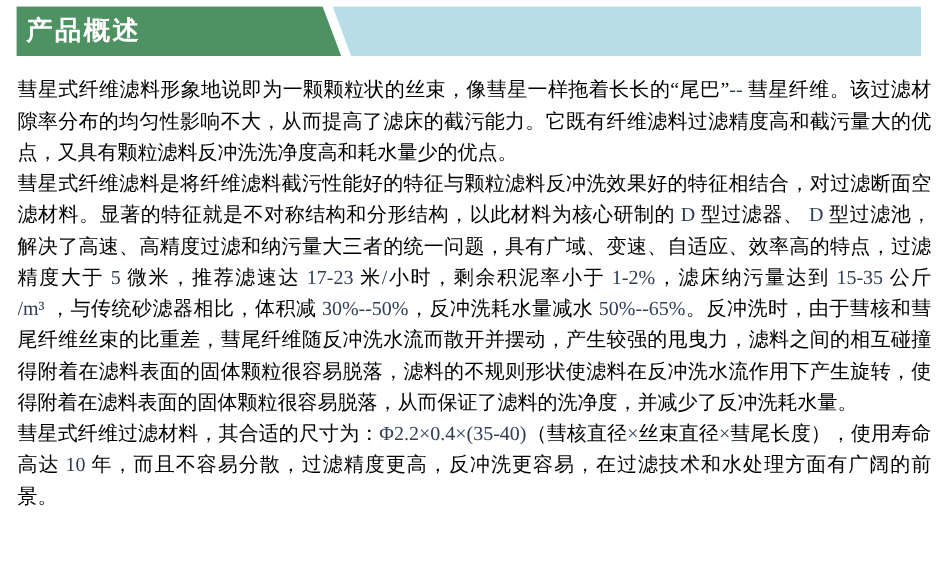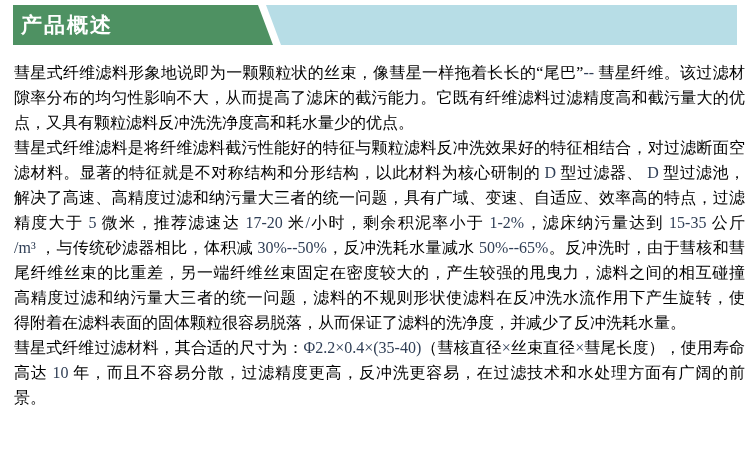--- a/index.html
+++ b/index.html
@@ -54,24 +54,24 @@
 <div class="doc-body">
   <div>
     <div class="line">彗星式纤维滤料形象地说即为一颗颗粒状的丝束，像彗星一样拖着长长的“尾巴”<span class="num">--</span> 彗星纤维。该过滤材</div>
     <div class="line">隙率分布的均匀性影响不大，从而提高了滤床的截污能力。它既有纤维滤料过滤精度高和截污量大的优</div>
     <div class="line pl">点，又具有颗粒滤料反冲洗洗净度高和耗水量少的优点。</div>
   </div>
   <div>
     <div class="line">彗星式纤维滤料是将纤维滤料截污性能好的特征与颗粒滤料反冲洗效果好的特征相结合，对过滤断面空</div>
     <div class="line">滤材料。显著的特征就是不对称结构和分形结构，以此材料为核心研制的 <span class="num">D</span> 型过滤器、 <span class="num">D</span> 型过滤池，</div>
     <div class="line">解决了高速、高精度过滤和纳污量大三者的统一问题，具有广域、变速、自适应、效率高的特点，过滤</div>
-    <div class="line">精度大于 <span class="num">5</span> 微米，推荐滤速达 <span class="num">17-20</span> 米<span class="num">/</span>小时，剩余积泥率小于 <span class="num">1-2%</span>，滤床纳污量达到 <span class="num">15-35</span> 公斤</div>
+    <div class="line">精度大于 <span class="num">5</span> 微米，推荐滤速达 <span class="num">17-23</span> 米<span class="num">/</span>小时，剩余积泥率小于 <span class="num">1-2%</span>，滤床纳污量达到 <span class="num">15-35</span> 公斤</div>
     <div class="line"><span class="num">/m³</span> ，与传统砂滤器相比，体积减 <span class="num">30%--50%</span>，反冲洗耗水量减水 <span class="num">50%--65%</span>。反冲洗时，由于彗核和彗</div>
-    <div class="line">尾纤维丝束的比重差，另一端纤维丝束固定在密度较大的，产生较强的甩曳力，滤料之间的相互碰撞</div>
-    <div class="line">高精度过滤和纳污量大三者的统一问题，滤料的不规则形状使滤料在反冲洗水流作用下产生旋转，使</div>
+    <div class="line">尾纤维丝束的比重差，彗尾纤维随反冲洗水流而散开并摆动，产生较强的甩曳力，滤料之间的相互碰撞</div>
+    <div class="line">得附着在滤料表面的固体颗粒很容易脱落，滤料的不规则形状使滤料在反冲洗水流作用下产生旋转，使</div>
     <div class="line pl">得附着在滤料表面的固体颗粒很容易脱落，从而保证了滤料的洗净度，并减少了反冲洗耗水量。</div>
   </div>
   <div>
     <div class="line">彗星式纤维过滤材料，其合适的尺寸为：<span class="num">Φ2.2×0.4×(35-40)</span>（彗核直径<span class="num">×</span>丝束直径<span class="num">×</span>彗尾长度），使用寿命</div>
     <div class="line">高达 <span class="num">10</span> 年，而且不容易分散，过滤精度更高，反冲洗更容易，在过滤技术和水处理方面有广阔的前</div>
     <div class="line pl">景。</div>
   </div>
 </div>
 
 </body></html>

